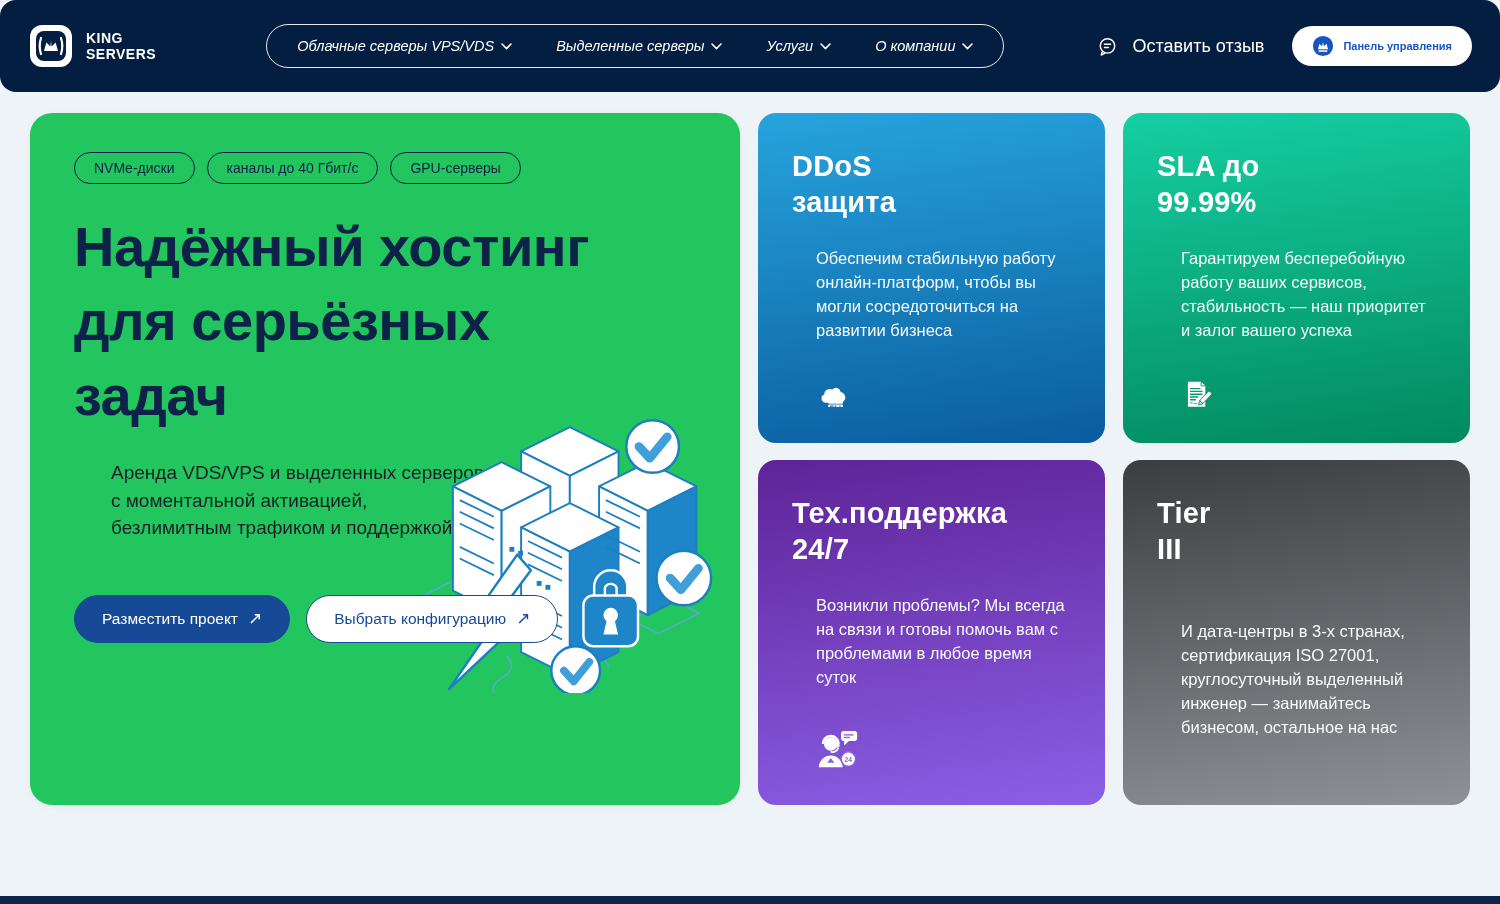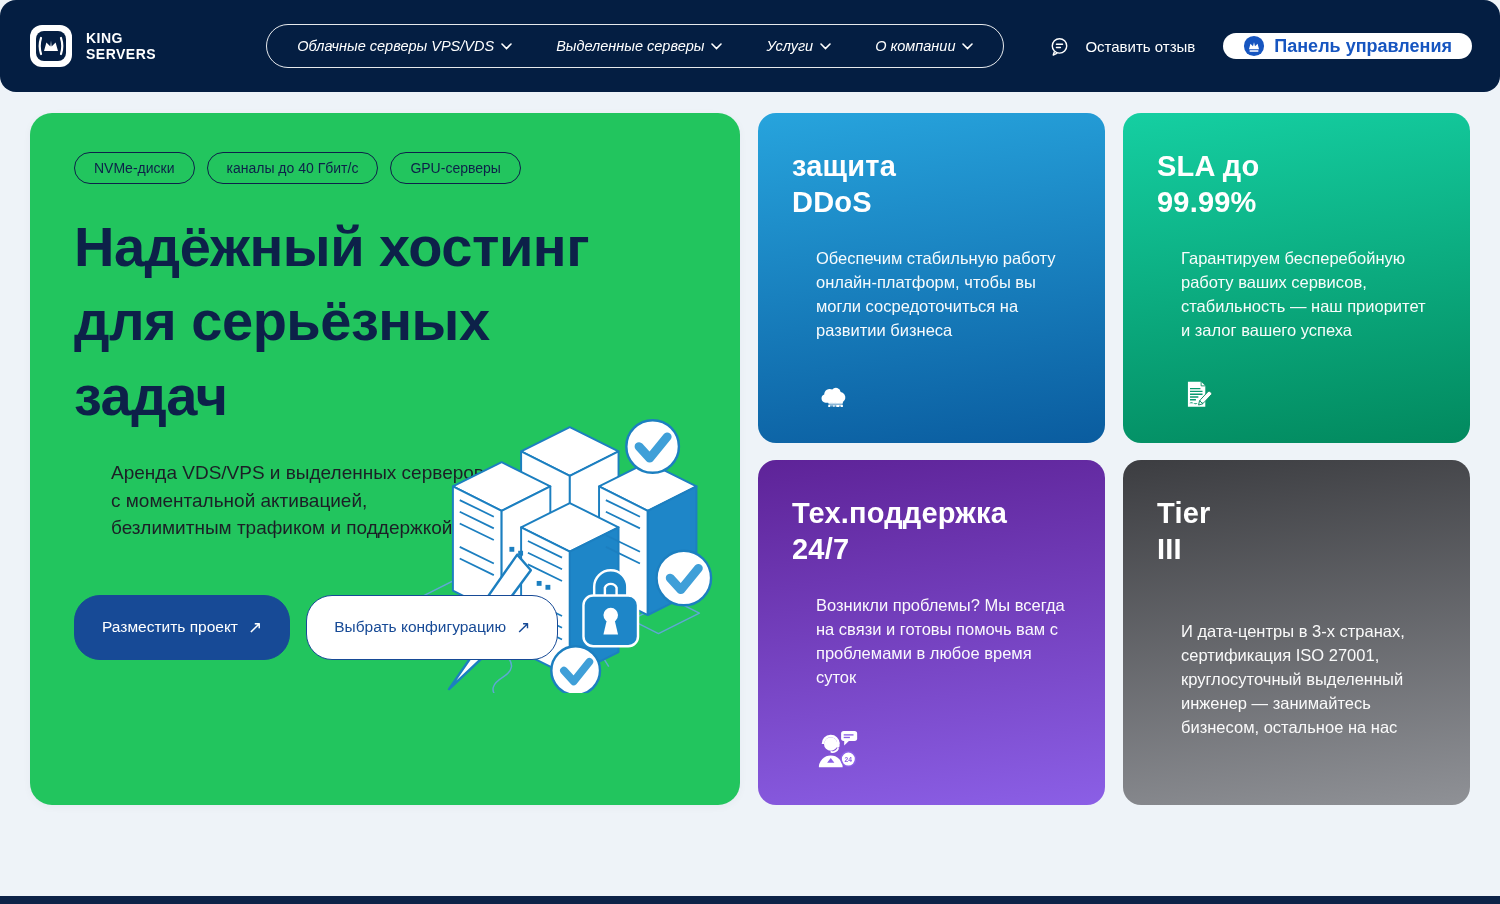--- a/index.html
+++ b/index.html
@@ -12,36 +12,36 @@
 
   
   .header{height:92px;background:var(--navy);border-radius:16px;display:flex;align-items:center;
     padding:0 28px;position:relative;}
   .logo{display:flex;align-items:center;gap:12px;cursor:pointer;}
   .logo-text{color:#fff;font-weight:bold;font-size:14px;line-height:1.15;letter-spacing:.5px;}
   .nav-pill{display:flex;align-items:center;gap:44px;border:1px solid rgba(255,255,255,.9);
     border-radius:999px;height:44px;padding:0 30px;margin-left:110px;font-style:italic;}
   .nav-item{display:flex;align-items:center;gap:7px;color:#fff;font-size:14.5px;cursor:pointer;white-space:nowrap;}
   .header-right{margin-left:auto;display:flex;align-items:center;gap:28px;}
-  .feedback{display:flex;align-items:center;gap:16px;color:#fff;font-size:15px;cursor:pointer;}
+  .feedback{display:flex;align-items:center;gap:16px;color:#fff;font-size:18px;cursor:pointer;}
   .panel-btn{display:flex;align-items:center;gap:9px;background:#fff;border:none;border-radius:999px;
-    height:26px;padding:0 20px;color:var(--link-blue);font-size:18px;font-weight:bold;cursor:pointer;font-family:inherit;}
+    height:40px;padding:0 20px;color:var(--link-blue);font-size:11px;font-weight:bold;cursor:pointer;font-family:inherit;}
 
   
   .main{padding:21px 30px 0;display:grid;grid-template-columns:710px 347px 347px;
     grid-template-rows:330px 345px;gap:17px 18px;}
   .hero{grid-row:1/3;background:#22c55e;border-radius:22px;padding:39px 44px;position:relative;
     box-shadow:0 2px 8px rgba(13,33,73,.04);overflow:hidden;}
   .tags{display:flex;gap:12px;}
   .tag{border:1.5px solid var(--heading);border-radius:999px;padding:7px 19px;font-size:14px;
     color:var(--heading);white-space:nowrap;}
   .hero-title{margin-top:26px;font-size:56px;font-weight:bold;color:var(--heading);line-height:1.33;letter-spacing:-.5px;}
   .hero-desc{margin-top:26px;font-size:19px;line-height:1.43;color:#1c1f26;max-width:380px;margin-left:37px;}
   .hero-buttons{margin-top:54px;display:flex;gap:16px;position:relative;z-index:2;}
-  .btn{display:flex;align-items:center;gap:10px;height:65px;padding:0 27px;border-radius:26px;
+  .btn{display:flex;align-items:center;gap:10px;height:48px;padding:0 27px;border-radius:26px;
     font-size:15.5px;font-family:inherit;cursor:pointer;white-space:nowrap;}
   .btn-primary{background:var(--btn-blue);border:1.5px solid var(--btn-blue);color:#fff;}
   .btn-secondary{background:#fff;border:1.5px solid var(--btn-blue);color:var(--btn-blue);}
   .btn .arrow{font-size:17px;}
   .hero-art{position:absolute;right:26px;bottom:112px;width:302px;height:302px;z-index:1;pointer-events:none;}
 
   
   .feature-card{border-radius:18px;padding:36px 34px;color:#fff;display:flex;flex-direction:column;}
   .card-title{font-size:29px;font-weight:bold;line-height:1.24;letter-spacing:.2px;}
   .card-text{margin-top:26px;font-size:16.5px;line-height:1.45;opacity:.97;max-width:300px;margin-left:24px;}
@@ -191,22 +191,22 @@
         <circle cx="279" cy="192" r="28" fill="#fff" stroke="#1c7fc0" stroke-width="2.5"></circle>
         <path d="M265,192 l11,12 l18,-22" stroke="#3f9fd8" stroke-width="9" fill="none" stroke-linecap="round" stroke-linejoin="round"></path>
         <circle cx="168" cy="287" r="25" fill="#fff" stroke="#1c7fc0" stroke-width="2.5"></circle>
         <path d="M156,287 l10,11 l16,-20" stroke="#3f9fd8" stroke-width="8" fill="none" stroke-linecap="round" stroke-linejoin="round"></path>
       </g>
     </svg>
   </section>
 
   <section class="feature-card" style="background: linear-gradient(172deg, rgb(39, 164, 221) 0%, rgb(10, 92, 159) 100%); --deep: #0a5c9f;">
     <h2 class="card-title">
-      <div>защита</div>
-        <div>DDoS</div>
+      <div>DDoS</div>
+        <div>защита</div>
     </h2>
     <p class="card-text">Обеспечим стабильную работу онлайн-платформ, чтобы вы могли сосредоточиться на развитии бизнеса</p>
     <svg class="card-icon" width="82" height="72" viewBox="0 0 82 72">
       <path d="M62,30 a13,13 0 0 0 -23,-6.5 a15,15 0 0 0 -22,13 a12,12 0 0 0 3.5,23 h37 a12.5,12.5 0 0 0 4.5,-29.5z" fill="#fff"></path>
       <g fill="#fff" fill-rule="evenodd">
         <path d="M30,38 h36 a2,2 0 0 1 2,2 v7 a2,2 0 0 1 -2,2 h-36 a2,2 0 0 1 -2,-2 v-7 a2,2 0 0 1 2,-2 z
                  M33,42 h9 v3 h-9 z M45,42 h5 v3 h-5 z M60,41.5 a2,2 0 1 0 0.1,0 z"></path>
         <path d="M30,51 h36 a2,2 0 0 1 2,2 v7 a2,2 0 0 1 -2,2 h-36 a2,2 0 0 1 -2,-2 v-7 a2,2 0 0 1 2,-2 z
                  M33,55 h9 v3 h-9 z M45,55 h5 v3 h-5 z M60,54.5 a2,2 0 1 0 0.1,0 z"></path>
         <path d="M30,64 h36 a2,2 0 0 1 2,2 v4 a2,2 0 0 1 -2,2 h-36 a2,2 0 0 1 -2,-2 v-4 a2,2 0 0 1 2,-2 z

